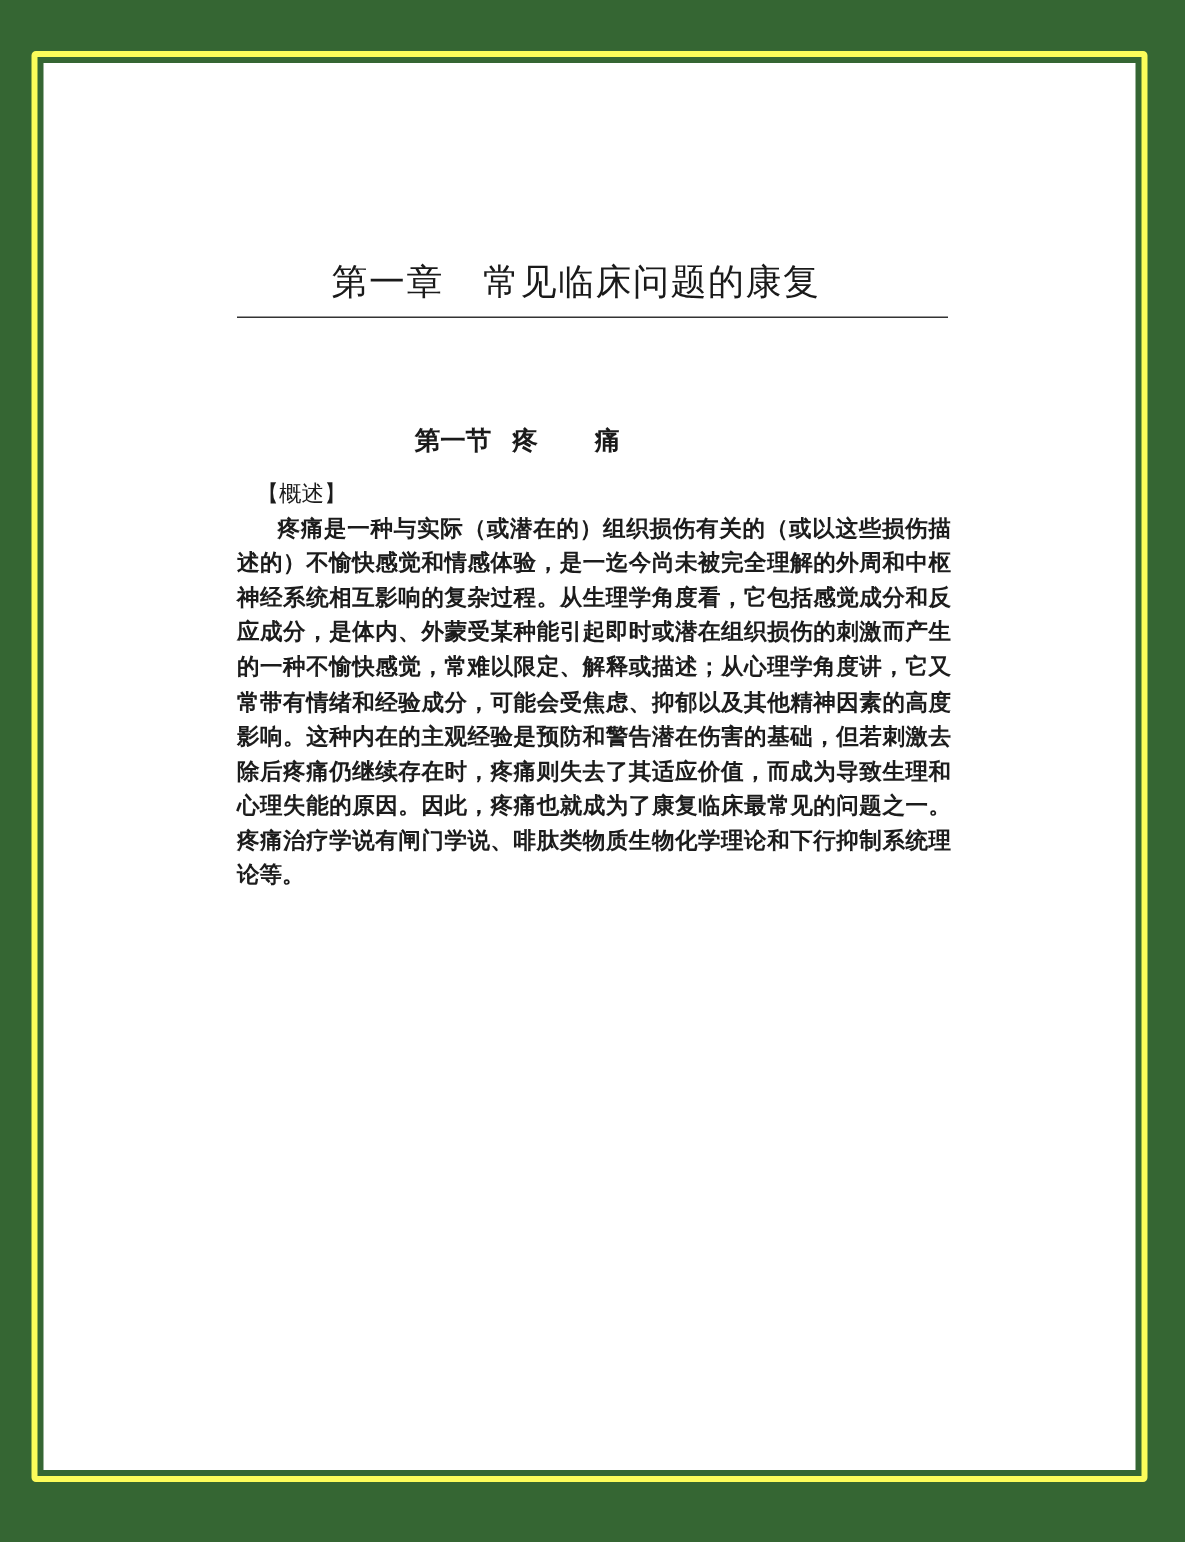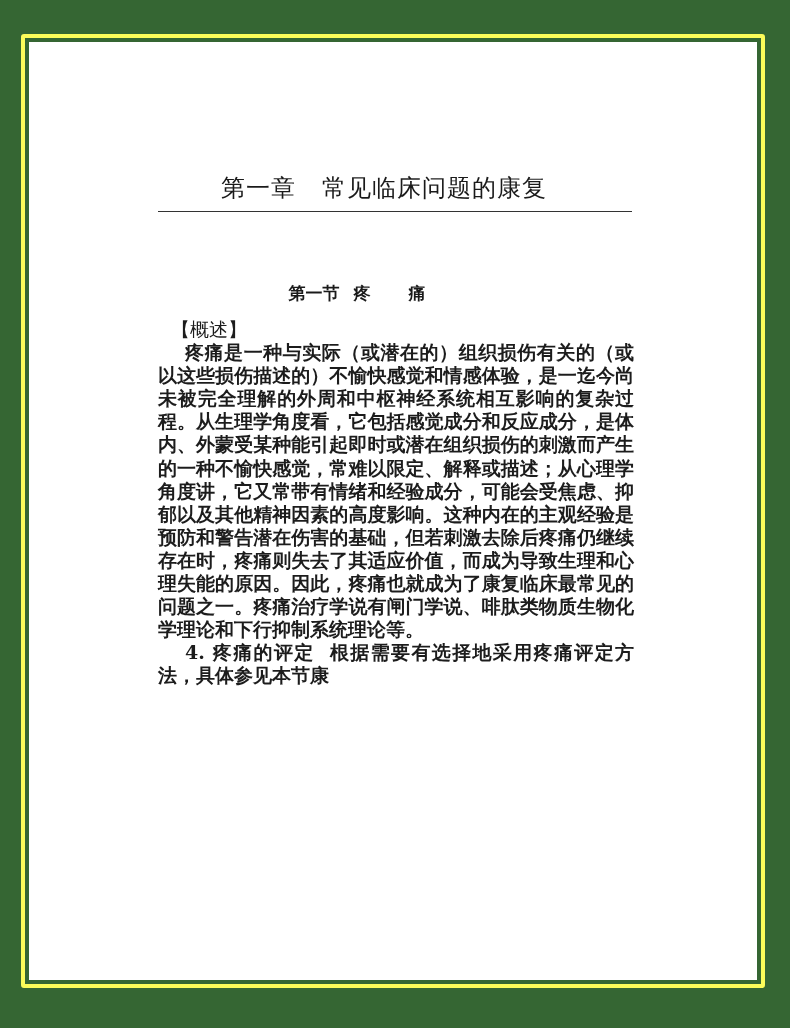--- a/index.html
+++ b/index.html
@@ -19,28 +19,28 @@
     position:absolute; left:0; width:768px; top:172px; text-align:center;
     font-family: "DejaVu Sans", "Liberation Sans", sans-serif;
     font-size:24px; color:#1a1a1a; letter-spacing:1px; word-spacing:0;
   }
   .chapter-title .gap { display:inline-block; width:26px; }
   .chapter-rule {
     position:absolute; left:158px; top:211px; width:474px; height:0;
     border-top:1.5px solid #333;
   }
   .section-title {
-    position:absolute; left:16px; width:682px; top:282px; text-align:center;
+    position:absolute; left:4px; width:682px; top:282px; text-align:center;
     font-size:17px; font-weight:bold; color:#1a1a1a;
   }
   .section-title .g1 { display:inline-block; width:14px; }
   .section-title .g2 { display:inline-block; width:38px; }
   .body-text {
     position:absolute; left:158px; top:318px; width:476px;
-    font-size:19px; line-height:23.1px; color:#1c1c1c;
+    font-size:15px; line-height:23.1px; color:#1c1c1c;
   }
   .body-text p { margin:0; text-align:justify; }
   .heading { padding-left:13px; }
   .indent { text-indent:27px;font-weight:bold; }
   .item-label { display:inline; }
   .item-gap { display:inline-block; width:14px; }
 </style>
 </head>
 <body>
 
@@ -52,14 +52,13 @@
 </div>
 <div class="chapter-rule"></div>
 
 <div class="section-title">
   <span>第一节</span><span class="g1"></span><span>疼</span><span class="g2"></span><span>痛</span>
 </div>
 
 <div class="body-text">
   <p class="heading">【概述】</p>
   <p class="indent">疼痛是一种与实际（或潜在的）组织损伤有关的（或以这些损伤描述的）不愉快感觉和情感体验，是一迄今尚未被完全理解的外周和中枢神经系统相互影响的复杂过程。从生理学角度看，它包括感觉成分和反应成分，是体内、外蒙受某种能引起即时或潜在组织损伤的刺激而产生的一种不愉快感觉，常难以限定、解释或描述；从心理学角度讲，它又常带有情绪和经验成分，可能会受焦虑、抑郁以及其他精神因素的高度影响。这种内在的主观经验是预防和警告潜在伤害的基础，但若刺激去除后疼痛仍继续存在时，疼痛则失去了其适应价值，而成为导致生理和心理失能的原因。因此，疼痛也就成为了康复临床最常见的问题之一。疼痛治疗学说有闸门学说、啡肽类物质生物化学理论和下行抑制系统理论等。</p>
-  <p class="indent"><span class="item-label">4. 疼痛的评定</span><span class="item-gap"></span><span>根据需要有选择地采用疼痛评定方法，具体参见本节康</span></p>
 </div>
 
 </body></html>

